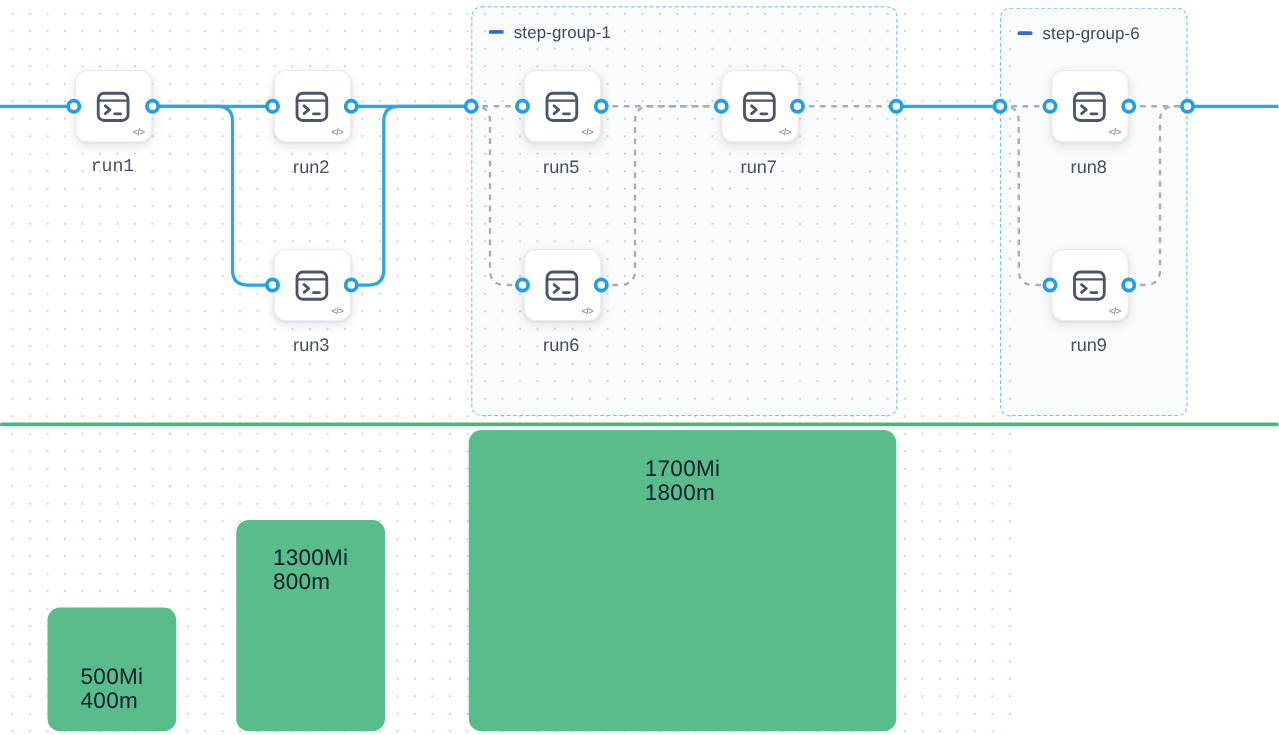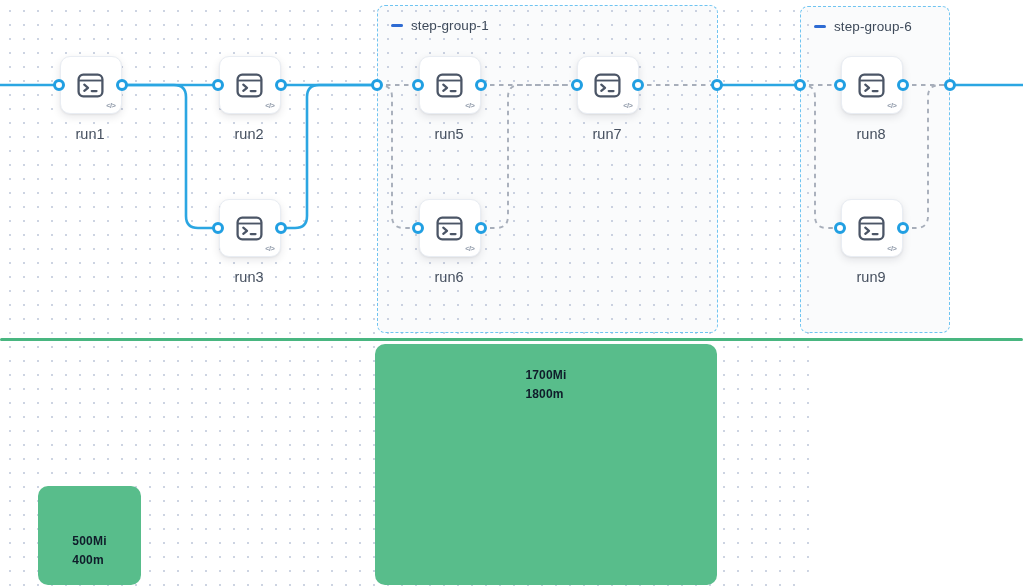--- a/index.html
+++ b/index.html
@@ -55,21 +55,21 @@
     background:#ffffff; border:3px solid var(--c-port); cursor:crosshair;
   }
 
   
   .divider { position:absolute; left:0; top:338px; width:1023px; height:3px; border-radius:2px; background:var(--c-divider-green); }
   .bar {
     position:absolute; background:var(--c-bar-green); border-radius:10px;
     display:flex; justify-content:center;
   }
   .bar-text {
-    font-size:12px; font-weight:bold; color:var(--c-bar-text);
+    font-size:18px; font-weight:normal; color:var(--c-bar-text);
     line-height:19px; letter-spacing:0.2px; text-align:left;
   }
 </style>
 </head>
 <body>
 
 <div class="canvas">
 
   <div class="group" style="left:377px; top:5px; width:341px; height:328px;">
     <div class="group-header">
@@ -176,21 +176,21 @@
   <div class="node" style="left:840.5px; top:199px;">
     <svg width="29" height="27" viewBox="0 0 28 26">
       <rect x="2.5" y="2.5" width="23" height="21" rx="4.5" fill="none" stroke="var(--c-node-icon)" stroke-width="2.2"></rect>
       <line x1="3" y1="8.2" x2="25" y2="8.2" stroke="var(--c-node-icon)" stroke-width="1.8"></line>
       <path d="M8 12.2 L11.6 15.2 L8 18.2" fill="none" stroke="var(--c-node-icon)" stroke-width="2.2" stroke-linecap="round" stroke-linejoin="round"></path>
       <line x1="15.2" y1="18.4" x2="19.8" y2="18.4" stroke="var(--c-node-icon)" stroke-width="2.2" stroke-linecap="round"></line>
     </svg>
     <span class="badge">&lt;/&gt;</span>
   </div>
 
-  <div class="node-label" style="left:45px; top:126px;">run1</div>
+  <div class="node-label" style="left:45px; top:126px;font-family:Liberation Mono, monospace;">run1</div>
   <div class="node-label" style="left:204px; top:126px;">run2</div>
   <div class="node-label" style="left:204px; top:269px;">run3</div>
   <div class="node-label" style="left:404px; top:126px;">run5</div>
   <div class="node-label" style="left:404px; top:269px;">run6</div>
   <div class="node-label" style="left:562px; top:126px;">run7</div>
   <div class="node-label" style="left:826px; top:126px;">run8</div>
   <div class="node-label" style="left:826px; top:269px;">run9</div>
 
   <div class="port" style="left:53px;  top:79px;"></div>
   <div class="port" style="left:116px; top:79px;"></div>
@@ -214,20 +214,26 @@
   <div class="port" style="left:944px; top:79px;"></div>
 
   <div class="divider"></div>
 
   <div class="bar" style="left:38px; top:486px; width:103px; height:99px;align-items:center;">
     <div class="bar-text" style="margin-top:30px;">
       <div>500Mi</div>
       <div>400m</div>
     </div>
   </div>
+  <div class="bar" style="left:189px; top:416px; width:119px; height:169px;">
+    <div class="bar-text" style="margin-top:21px;">
+      <div>1300Mi</div>
+      <div>800m</div>
+    </div>
+  </div>
   <div class="bar" style="left:375px; top:344px; width:342px; height:241px;">
     <div class="bar-text" style="margin-top:22px;">
       <div>1700Mi</div>
       <div>1800m</div>
     </div>
   </div>
 
 </div>
 
 </body></html>

